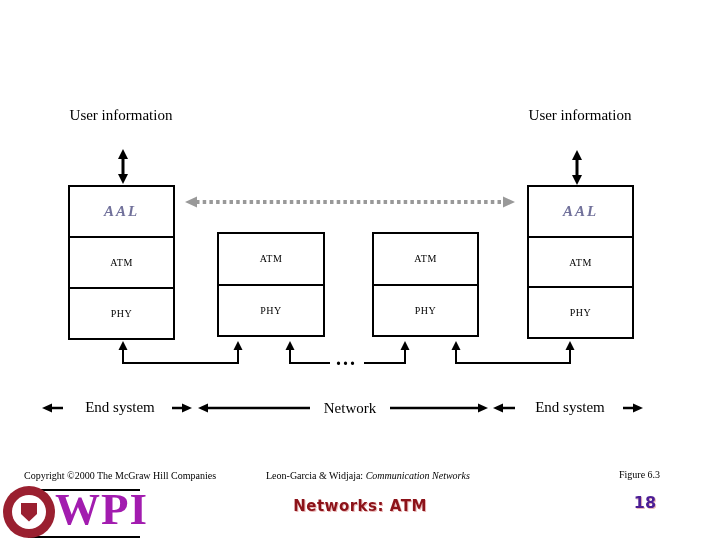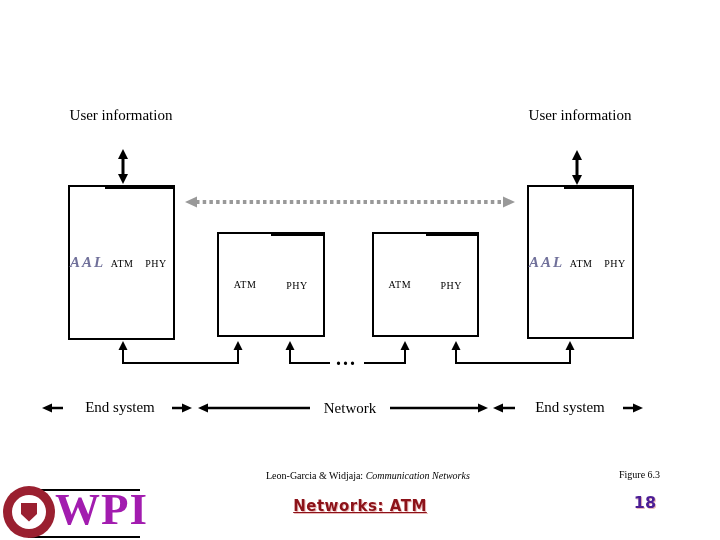--- a/index.html
+++ b/index.html
@@ -1,36 +1,36 @@
 <!DOCTYPE html>
 <html><head>
 <meta charset="utf-8">
 <style>
   html,body{margin:0;padding:0;background:#fff;}
   #slide{position:relative;width:720px;height:540px;background:#ffffff;overflow:hidden;
          font-family:"Liberation Serif", serif;color:#000;}
   .abs{position:absolute;}
 
   
-  .stack{position:absolute;border:2px solid #000;background:#fff;display:flex;flex-direction:row;box-sizing:border-box;}
+  .stack{position:absolute;border:2px solid #000;background:#fff;display:flex;flex-direction:column;box-sizing:border-box;}
   .layer{flex:1;display:flex;align-items:center;justify-content:center;
          font-size:10px;letter-spacing:0.5px;border-top:2px solid #000;}
   .layer:first-child{border-top:none;}
   .layer.aal{font-family:cursive;font-style:italic;font-weight:bold;font-size:15px;letter-spacing:2px;}
 
   
   .user-info{width:110px;text-align:center;font-size:15px;line-height:19px;}
   .region-label{font-size:15px;text-align:center;white-space:nowrap;}
   .ellipsis{font-size:20px;font-weight:bold;letter-spacing:2px;line-height:10px;}
 
   
   .foot-small{font-size:10px;white-space:nowrap;}
   .book-italic{font-style:italic;}
   .red-title{font-family:"DejaVu Sans", sans-serif;font-weight:bold;font-size:15px;
-             letter-spacing:0.5px;text-shadow:1px 1px 0 #eab9b9;white-space:nowrap;text-decoration:underline;}
+             letter-spacing:0.5px;text-shadow:1px 1px 0 #eab9b9;white-space:nowrap;}
   .page-num{font-family:"DejaVu Sans", sans-serif;font-weight:bold;font-size:16px;
             text-shadow:1px 1px 0 #eab9b9;}
 
   
   .logo-line{position:absolute;background:#000;height:2px;width:112px;left:28px;}
   .wpi-text{position:absolute;left:55px;top:486px;font-family:"Liberation Serif", serif;
             font-weight:bold;font-size:45px;line-height:46px;letter-spacing:1px;}
   .seal{position:absolute;left:3px;top:486px;width:52px;height:52px;border-radius:50%;
         display:flex;align-items:center;justify-content:center;}
   .seal-inner{width:34px;height:34px;border-radius:50%;background:#fff;
@@ -132,20 +132,21 @@
     </g>
 
     <g stroke="#000" fill="#000" stroke-width="2.5">
       <line x1="502" y1="408" x2="515" y2="408"></line>
       <polygon points="493,408 503,403.5 503,412.5" stroke="none"></polygon>
       <line x1="623" y1="408" x2="634" y2="408"></line>
       <polygon points="643,408 633,403.5 633,412.5" stroke="none"></polygon>
     </g>
   </svg>
 
+  <div class="abs foot-small" style="left:24px;top:470px;">Copyright ©2000 The McGraw Hill Companies</div>
 
   <div class="abs foot-small" style="left:266px;top:470px;">
     <span>Leon-Garcia &amp; Widjaja:</span>
     <span class="book-italic">Communication Networks</span>
   </div>
 
   <div class="abs foot-small" style="left:619px;top:469px;">Figure 6.3</div>
 
   <div class="abs red-title" style="left:240px;top:497px;width:240px;text-align:center;color:#8c1219;">Networks: ATM</div>
 

